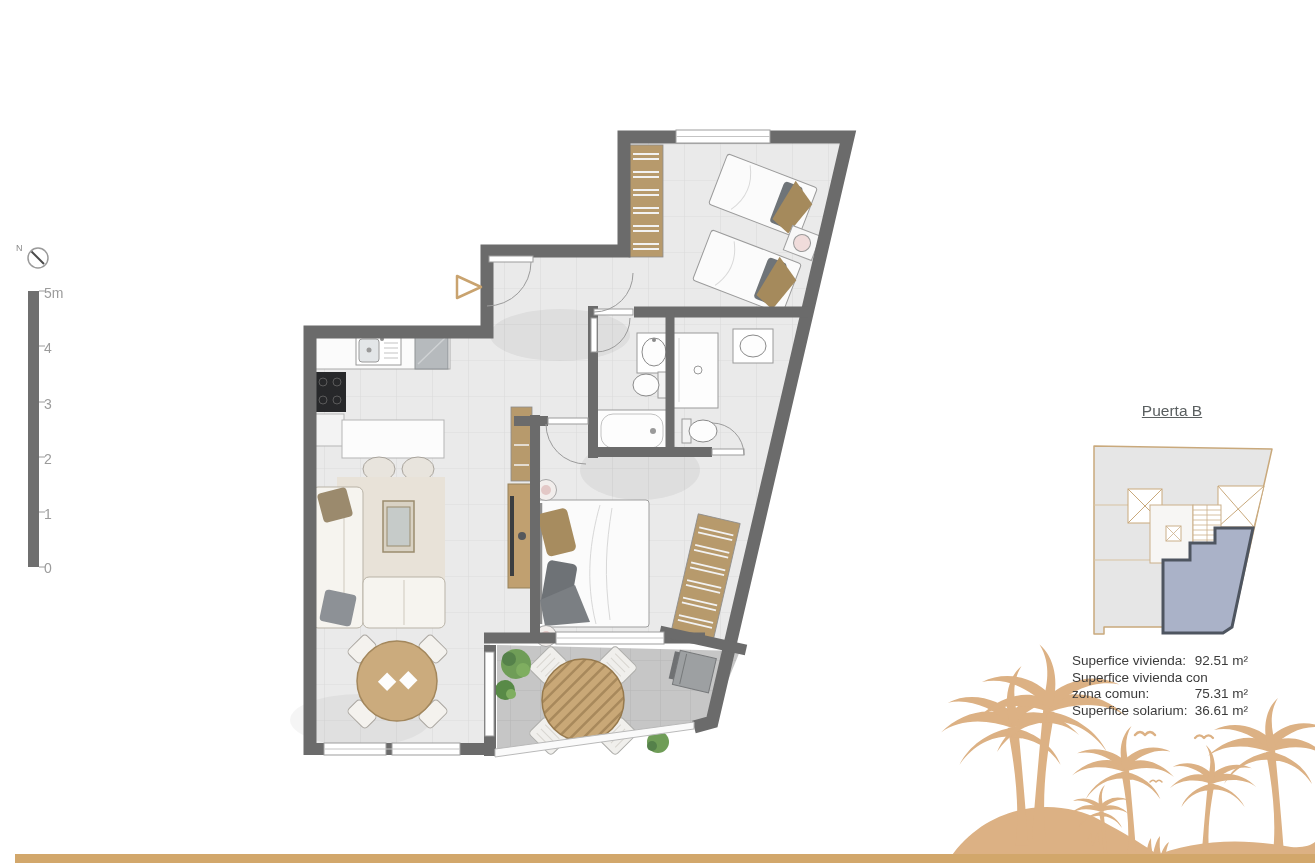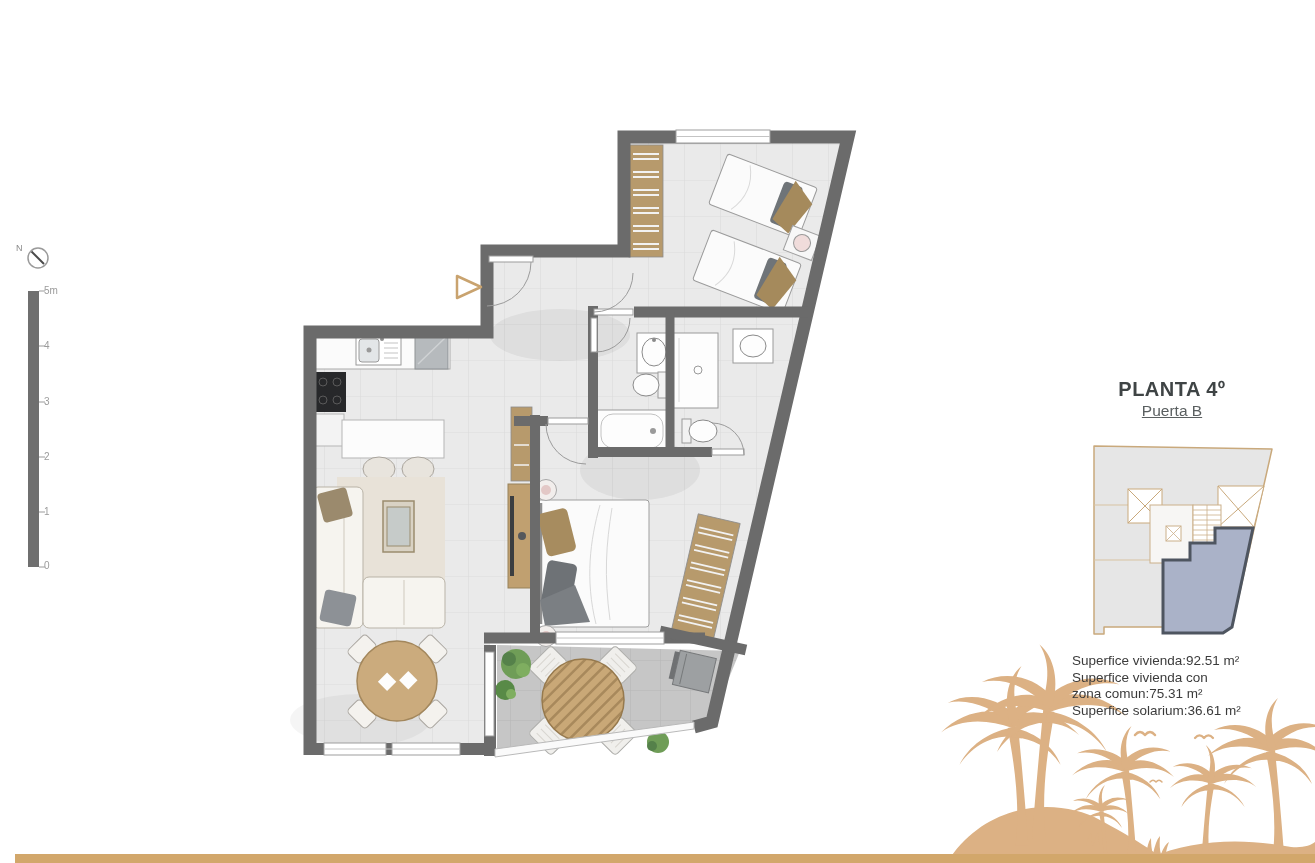--- a/index.html
+++ b/index.html
@@ -4,22 +4,22 @@
 <style>
   html,body{margin:0;padding:0;background:#fff;}
   .page{position:relative;width:1315px;height:863px;background:#ffffff;overflow:hidden;
         font-family:"Liberation Sans",sans-serif;}
   .abs{position:absolute;}
   .plan-title{left:1072px;top:378px;width:200px;text-align:center;
               font-size:20px;font-weight:bold;letter-spacing:.5px;color:#3f4445;}
   .plan-subtitle{left:1072px;top:402px;width:200px;text-align:center;
                  font-size:15.5px;color:#5a5f60;text-decoration:underline;}
   .areas{left:1072px;top:653px;width:176px;font-size:13.5px;color:#3b3b3b;line-height:16.5px;}
-  .area-row{display:flex;justify-content:flex-start;}
-  .scale-label{font-size:10px;color:#9b9b9b;width:26px;}
+  .area-row{display:flex;justify-content:space-between;}
+  .scale-label{font-size:14px;color:#9b9b9b;width:26px;}
   .north-label{font-size:9px;color:#8a8a8a;}
   .footer-bar{left:15px;top:854px;width:1300px;height:9px;background:#d2a76b;}
   svg{display:block;}
 </style>
 </head>
 <body>
 
 <div class="page">
 
   <svg class="abs" style="left:0;top:0" width="1315" height="863" viewBox="0 0 1315 863">
@@ -306,21 +306,20 @@
 
   <div class="abs north-label" style="left:16px;top:243px">N</div>
 
   <div class="abs scale-label" style="left:44px;top:285px">5m</div>
   <div class="abs scale-label" style="left:44px;top:340px">4</div>
   <div class="abs scale-label" style="left:44px;top:396px">3</div>
   <div class="abs scale-label" style="left:44px;top:451px">2</div>
   <div class="abs scale-label" style="left:44px;top:506px">1</div>
   <div class="abs scale-label" style="left:44px;top:560px">0</div>
 
-  <div class="abs plan-title">PLANTA 4º</div>
   <div class="abs plan-subtitle">Puerta B</div>
 
   <div class="abs areas">
     <div class="area-row">
       <span>Superfice vivienda:</span>
       <span>92.51 m²</span>
     </div>
     <div class="area-row">
       <span>Superfice vivienda con</span>
       <span></span>

